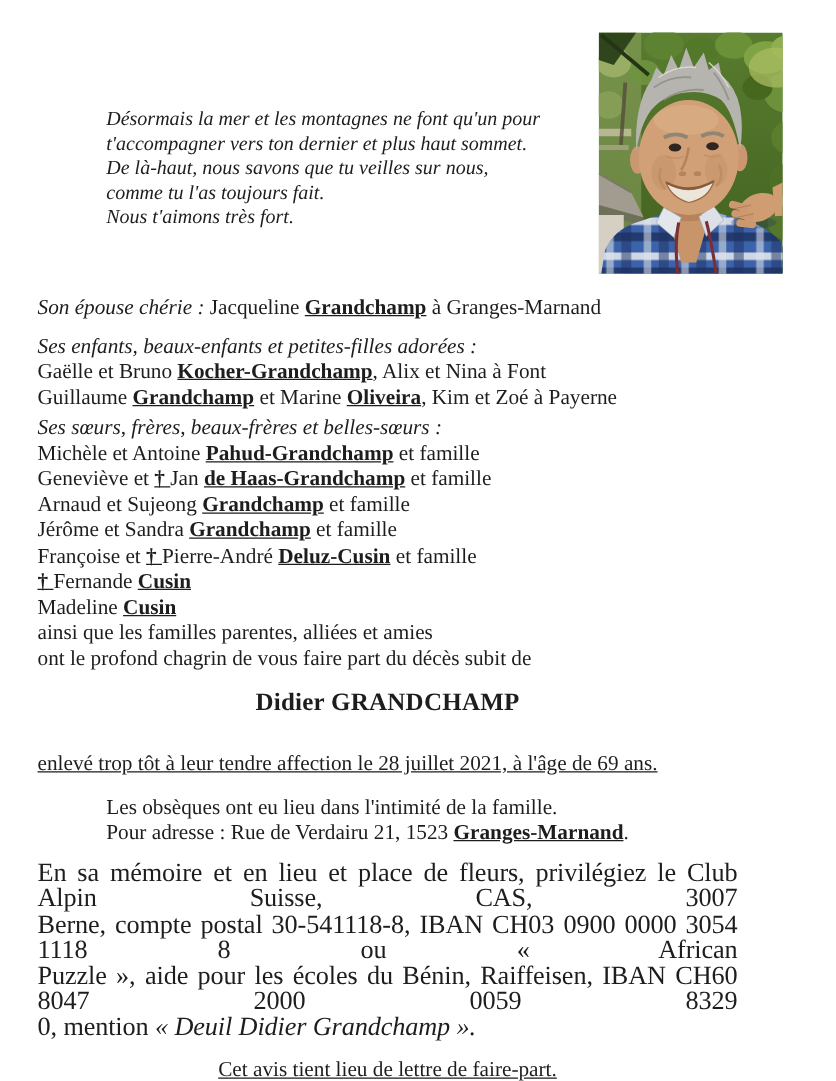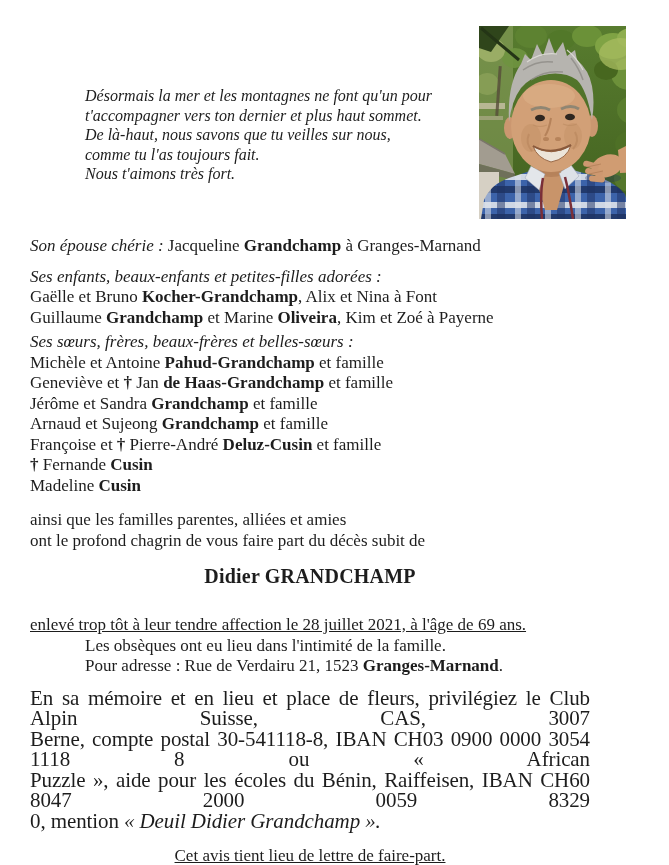--- a/index.html
+++ b/index.html
@@ -17,32 +17,32 @@
   }
   .photo{
     position:absolute;left:479px;top:26px;width:159px;height:193px;margin:0;
   }
   .photo svg{display:block;width:159px;height:193px;}
   .main{
     position:absolute;left:30px;top:236px;width:560px;
     font-size:17px;line-height:20.5px;
   }
   .tline{white-space:nowrap;}
-  .b{font-weight:bold;}
+  .b{font-weight:bold;text-decoration:underline;}
   .i{font-style:italic;}
   .children{margin-top:10px;}
   .siblings{margin-top:4px;}
-  .fclosing{margin-top:14px;}
+  .fclosing{margin-top:0;}
   .title{
     margin:12px 0 0 0;
     font-size:20px;line-height:26px;font-weight:bold;
     text-align:center;letter-spacing:0.2px;
   }
   .death{margin-top:26px;text-decoration:underline;}
-  .funeral{padding-left:55px;}
+  .funeral{margin-top:14px;padding-left:55px;}
   .memorial{margin-top:11px;font-size:21px;letter-spacing:-0.1px;}
   .memorial .tline{white-space:normal;text-align:justify;text-align-last:justify;}
   .memorial .tline:last-child{text-align-last:left;}
   .closing{margin-top:15px;text-align:center;text-decoration:underline;}
 </style>
 </head>
 <body>
 
 <main class="page">
 
@@ -154,22 +154,22 @@
       </div>
     <div class="grp children">
         <div class="tline"><span class="i">Ses enfants, beaux-enfants et petites-filles adorées :</span></div>
         <div class="tline"><span>Gaëlle et Bruno </span><span class="b">Kocher-Grandchamp</span><span>, Alix et Nina à Font</span></div>
         <div class="tline"><span>Guillaume </span><span class="b">Grandchamp</span><span> et Marine </span><span class="b">Oliveira</span><span>, Kim et Zoé à Payerne</span></div>
       </div>
     <div class="grp siblings">
         <div class="tline"><span class="i">Ses sœurs, frères, beaux-frères et belles-sœurs :</span></div>
         <div class="tline"><span>Michèle et Antoine </span><span class="b">Pahud-Grandchamp</span><span> et famille</span></div>
         <div class="tline"><span>Geneviève et </span><span class="b">† </span><span>Jan </span><span class="b">de Haas-Grandchamp</span><span> et famille</span></div>
+        <div class="tline"><span>Arnaud et Sujeong </span><span class="b">Grandchamp</span><span> et famille</span></div>
         <div class="tline"><span>Jérôme et Sandra </span><span class="b">Grandchamp</span><span> et famille</span></div>
-        <div class="tline"><span>Arnaud et Sujeong </span><span class="b">Grandchamp</span><span> et famille</span></div>
         <div class="tline"><span>Françoise et </span><span class="b">† </span><span>Pierre-André </span><span class="b">Deluz-Cusin</span><span> et famille</span></div>
         <div class="tline"><span class="b">† </span><span>Fernande </span><span class="b">Cusin</span></div>
         <div class="tline"><span>Madeline </span><span class="b">Cusin</span></div>
       </div>
     <div class="grp fclosing">
         <div class="tline"><span>ainsi que les familles parentes, alliées et amies</span></div>
         <div class="tline"><span>ont le profond chagrin de vous faire part du décès subit de</span></div>
       </div>
     <h1 class="title">Didier GRANDCHAMP</h1>
     <div class="grp death">

